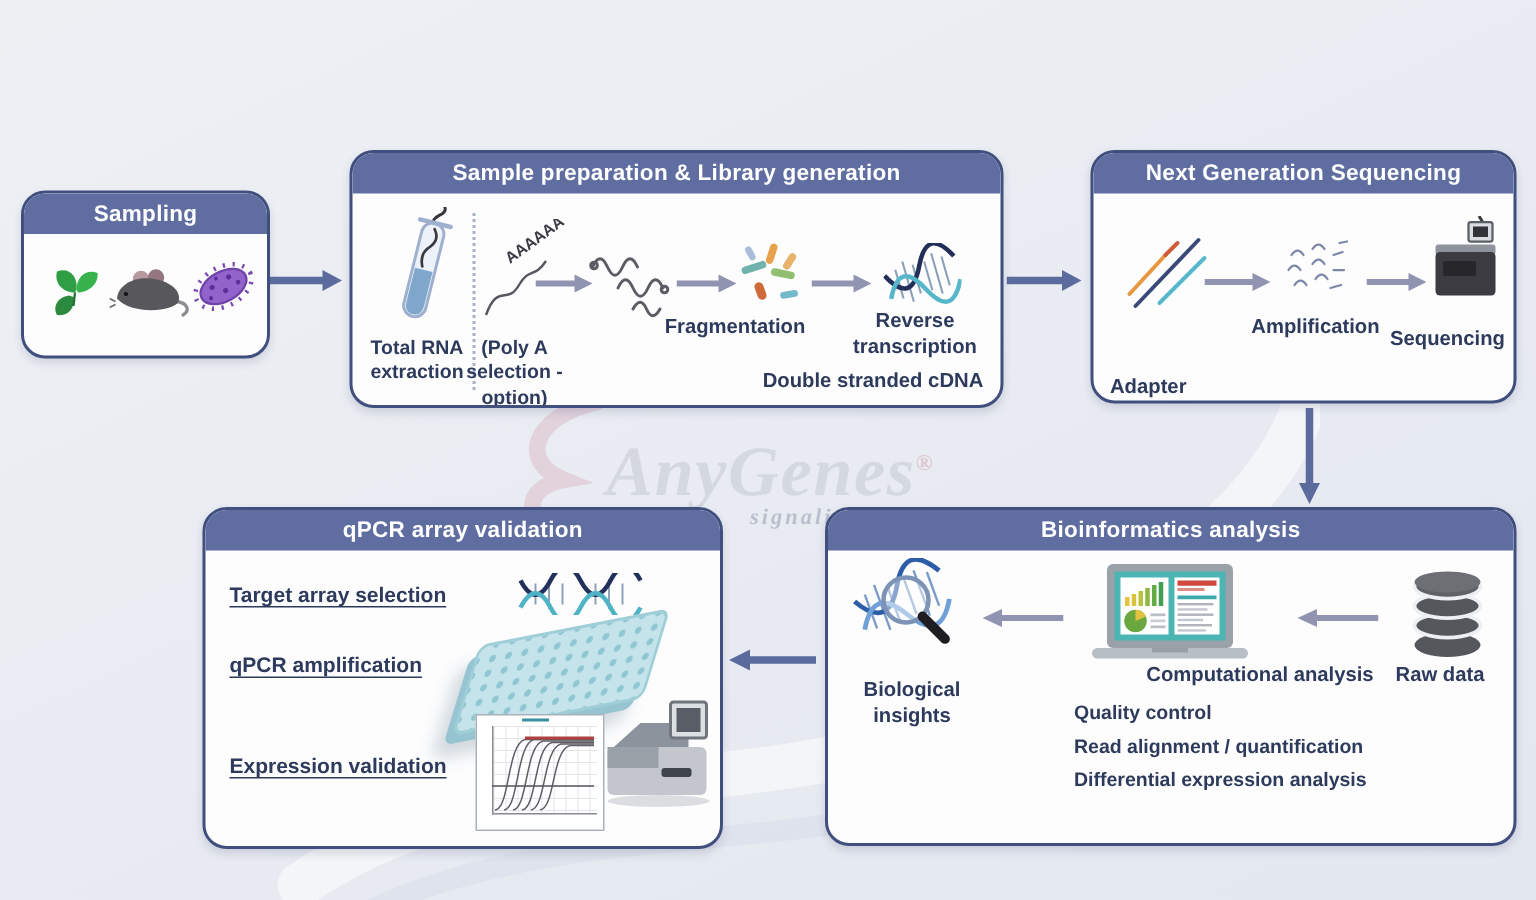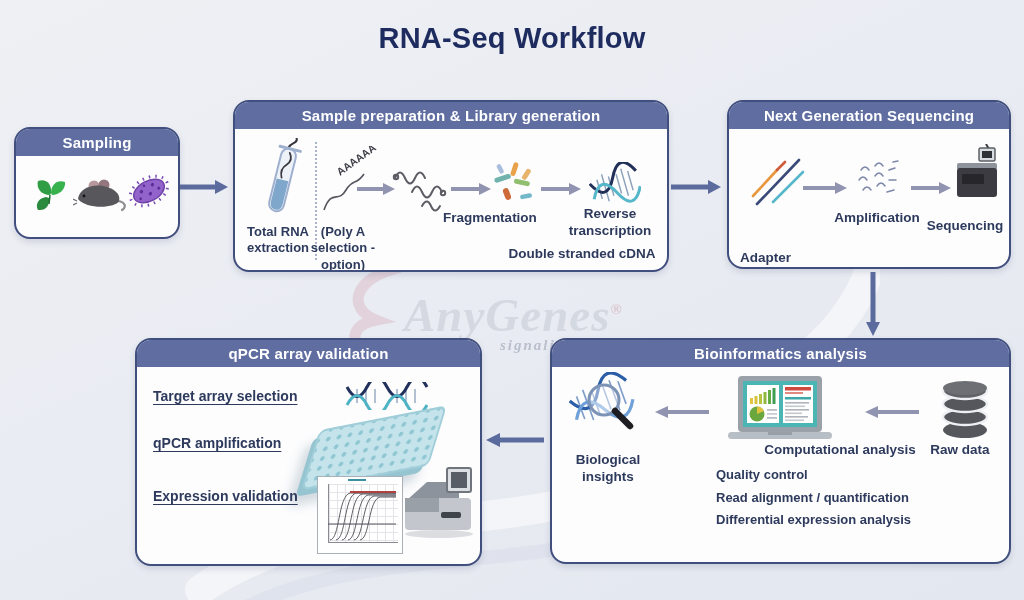--- a/index.html
+++ b/index.html
@@ -62,21 +62,20 @@
     <path d="M20 360 C 180 250, 380 330, 520 210 C 600 140, 660 120, 690 40" stroke="rgba(255,255,255,0.5)" stroke-width="30" fill="none" stroke-linecap="round"></path>
     <path d="M60 380 C 220 300, 420 360, 560 250" stroke="rgba(210,216,228,0.35)" stroke-width="14" fill="none" stroke-linecap="round"></path>
   </svg>
 
   <svg class="bgdeco" style="left:320px;top:258px;" width="110" height="100">
     <path d="M78 10 C 34 20, 26 50, 56 62 C 34 66, 28 82, 44 92" stroke="rgba(205,130,150,0.25)" stroke-width="11" fill="none" stroke-linecap="round"></path>
   </svg>
   <div class="wm-text"><span>AnyGenes</span><span class="wm-reg">®</span></div>
   <div class="wm-tag">signali</div>
 
-  <div class="title">RNA-Seq Workflow</div>
 
   <div class="box" style="left:14px;top:127px;width:162px;height:108px;">
     <div class="hdr">Sampling</div>
     <svg class="abs" style="left:14px;top:42px;" width="40" height="42">
       <path d="M20 24 C11 24 6 17 8 10 C16 7 22 13 21 22" fill="#2f9e44"></path>
       <path d="M21 22 C21 13 28 8 35 11 C36 18 29 24 22 24" fill="#37b24d"></path>
       <path d="M16 26 C8 27 5 34 8 39 C16 40 20 34 19 27" fill="#2b8a3e"></path>
       <path d="M20 24 L19 33" stroke="#1e6e30" stroke-width="1.5" fill="none"></path>
     </svg>
     <svg class="abs" style="left:57px;top:46px;" width="54" height="38">
@@ -333,21 +332,21 @@
           <line x1="61" y1="4" x2="61" y2="24"></line>
           <line x1="70" y1="7" x2="70" y2="21"></line>
       </g>
       <path d="M2 5 q10 19 20 0 q10 -19 20 0 q10 19 20 0 q10 -19 20 0" fill="none" stroke="#22305c" stroke-width="3"></path>
       <path d="M2 23 q10 -19 20 0 q10 19 20 0 q10 -19 20 0 q10 19 20 0" fill="none" stroke="#4fb3c6" stroke-width="3"></path>
     </svg>
 
     <div class="ulbl" style="left:16px;top:95px;">qPCR amplification</div>
     <div class="plate abs" style="left:172px;top:80px;"></div>
 
-    <div class="ulbl" style="left:16px;top:148px;">Expression validation</div>
+    <div class="ulbl" style="left:16px;top:162px;">Expression validation</div>
 
     <div class="plot" style="left:180px;top:136px;">
       <div class="ptitle"></div>
       <div class="grid"></div>
       <svg width="70" height="60">
         <g fill="none" stroke="#5e5e66" stroke-width="1">
           <path d="M2 56 C 12 55, 10 12, 22 9 L 68 9"></path>
           <path d="M8 56 C 18 55, 16 12, 28 9 L 68 9"></path>
           <path d="M14 56 C 24 55, 22 13, 34 10 L 68 10"></path>
           <path d="M20 56 C 30 55, 28 14, 40 11 L 68 11"></path>

